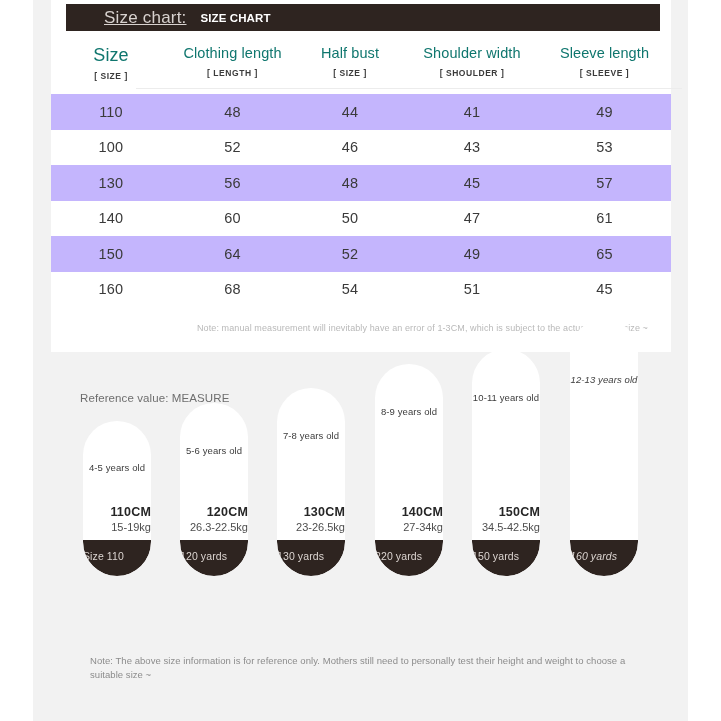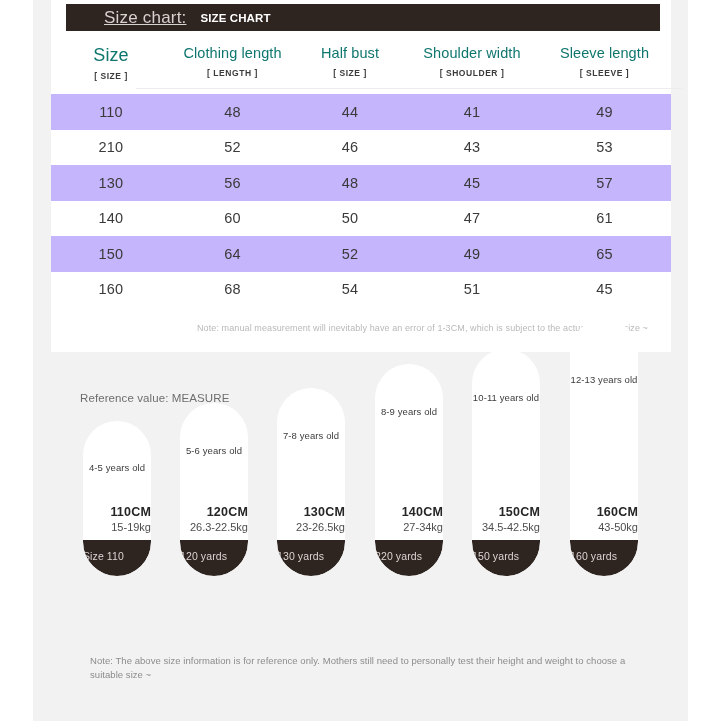--- a/index.html
+++ b/index.html
@@ -278,21 +278,21 @@
     </thead>
     <tbody>
       <tr class="striped">
         <td>110</td>
         <td>48</td>
         <td>44</td>
         <td>41</td>
         <td>49</td>
       </tr>
       <tr>
-        <td>210</td>
+        <td>100</td>
         <td>52</td>
         <td>46</td>
         <td>43</td>
         <td>53</td>
       </tr>
       <tr class="striped">
         <td>130</td>
         <td>56</td>
         <td>48</td>
         <td>45</td>
@@ -379,26 +379,22 @@
       <div class="age" style="top:43px;">10-11 years old</div>
       <div class="spec">
         <span class="cm">150CM</span>
         <span class="kg">34.5-42.5kg</span>
       </div>
       <div class="foot">
         <span>150 yards</span>
       </div>
     </div>
 
-    <div class="pill" style="left:537px; height:257px;">
+    <div class="pill" style="left:537px; height:257px;font-style:italic;">
       <div class="age" style="top:55px;">12-13 years old</div>
-      <div class="spec">
-        <span class="cm">160CM</span>
-        <span class="kg">43-50kg</span>
-      </div>
       <div class="foot">
         <span>160 yards</span>
       </div>
     </div>
 
   </div>
 
   <div id="measure-note">Note: The above size information is for reference only. Mothers still need to personally test their height and weight to choose a suitable size ~</div>
 </div>
 

